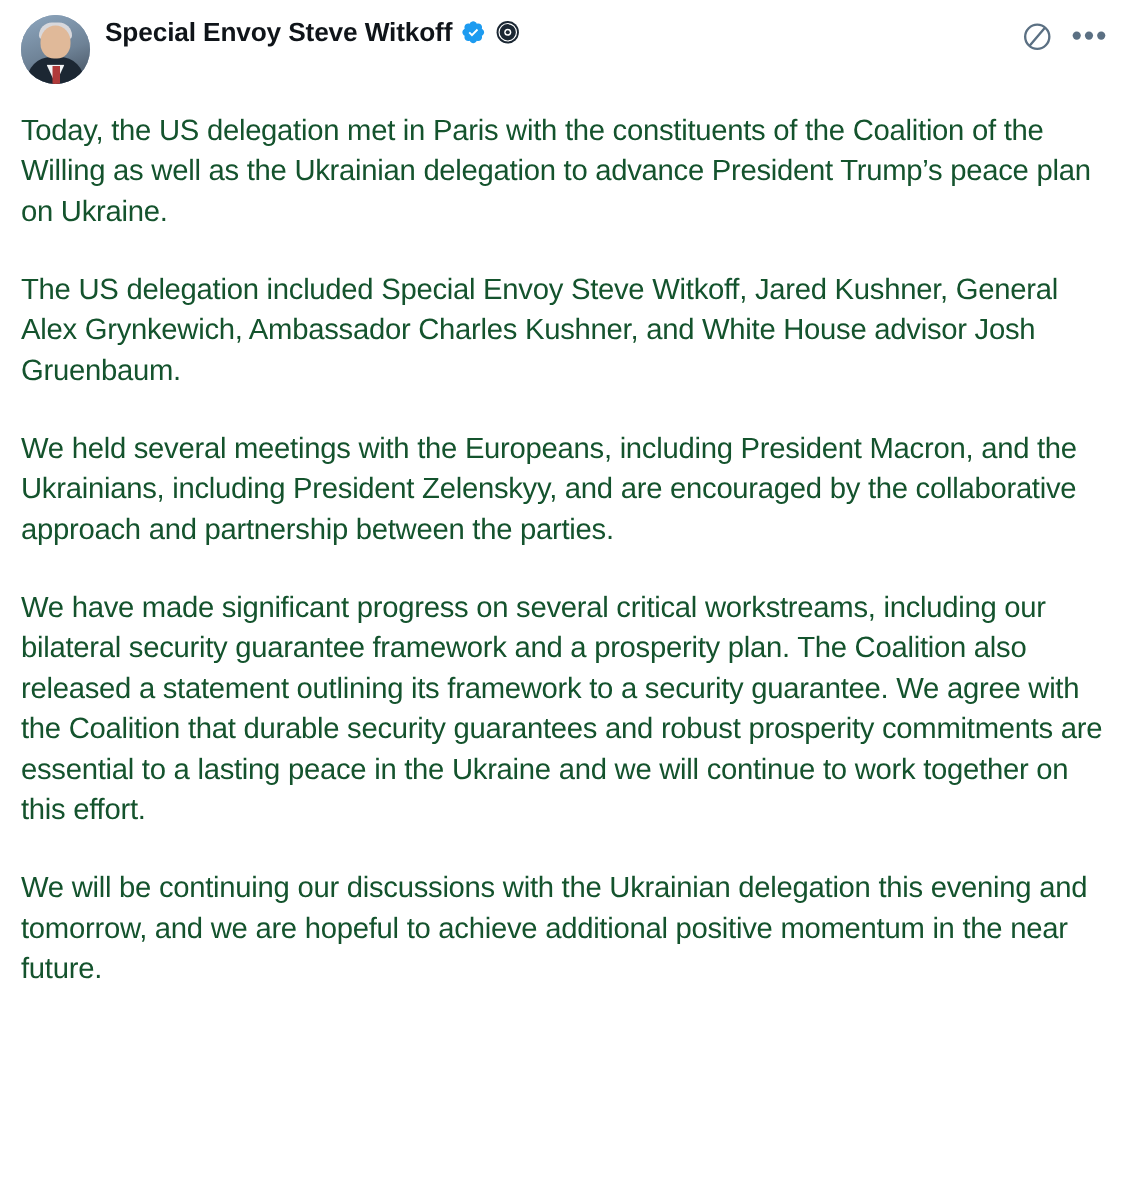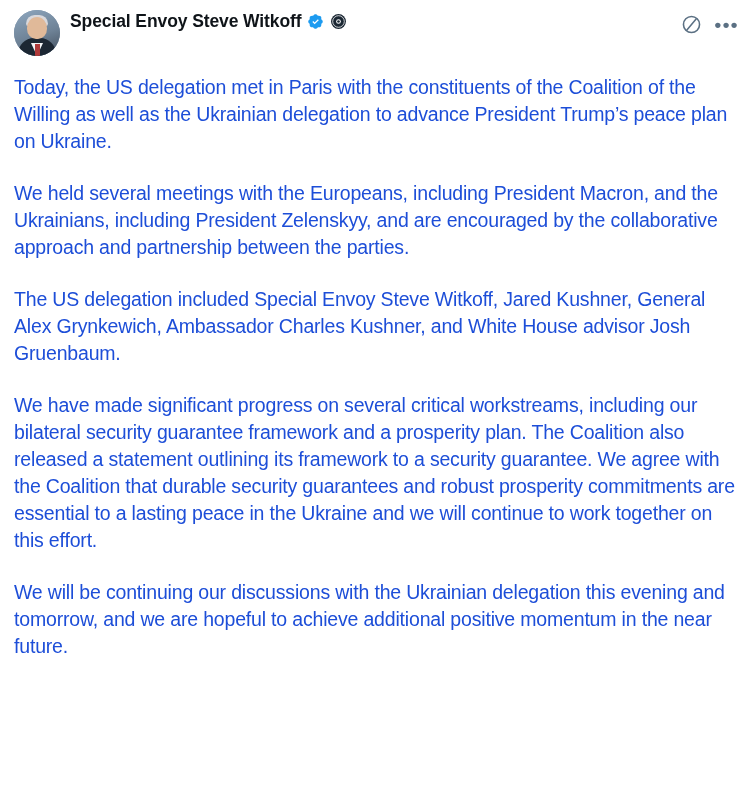--- a/index.html
+++ b/index.html
@@ -152,21 +152,21 @@
     line-height: 12px;
     letter-spacing: 1.5px;
     font-weight: bold;
   }
 
   
   .tweet-body {
     padding-top: 12px;
     font-size: 19.5px;
     line-height: 27px;
-    color: #1d4ed8;
+    color: #14532d;
     letter-spacing: -0.18px;
   }
   .tweet-body p {
     margin: 0 0 25px 0;
   }
   .tweet-body p:last-child {
     margin-bottom: 0;
   }
 </style>
 </head>
@@ -208,19 +208,19 @@
       <svg class="grok-icon" width="21" height="21" viewBox="0 0 24 24" aria-hidden="true">
         <circle cx="12" cy="12" r="9.2" fill="none" stroke="currentColor" stroke-width="1.8"></circle>
         <line x1="17.5" y1="5.5" x2="6.5" y2="18.5" stroke="currentColor" stroke-width="1.8" stroke-linecap="round"></line>
       </svg>
       <span class="more-icon">•••</span>
     </div>
   </div>
 
   <div class="tweet-body">
     <p>Today, the US delegation met in Paris with the constituents of the Coalition of the Willing as well as the Ukrainian delegation to advance President Trump’s peace plan on Ukraine.</p>
+    <p>The US delegation included Special Envoy Steve Witkoff, Jared Kushner, General Alex Grynkewich, Ambassador Charles Kushner, and White House advisor Josh Gruenbaum.</p>
     <p>We held several meetings with the Europeans, including President Macron, and the Ukrainians, including President Zelenskyy, and are encouraged by the collaborative approach and partnership between the parties.</p>
-    <p>The US delegation included Special Envoy Steve Witkoff, Jared Kushner, General Alex Grynkewich, Ambassador Charles Kushner, and White House advisor Josh Gruenbaum.</p>
     <p>We have made significant progress on several critical workstreams, including our bilateral security guarantee framework and a prosperity plan. The Coalition also released a statement outlining its framework to a security guarantee. We agree with the Coalition that durable security guarantees and robust prosperity commitments are essential to a lasting peace in the Ukraine and we will continue to work together on this effort.</p>
     <p>We will be continuing our discussions with the Ukrainian delegation this evening and tomorrow, and we are hopeful to achieve additional positive momentum in the near future.</p>
   </div>
 
 </div>
 
 </body></html>

